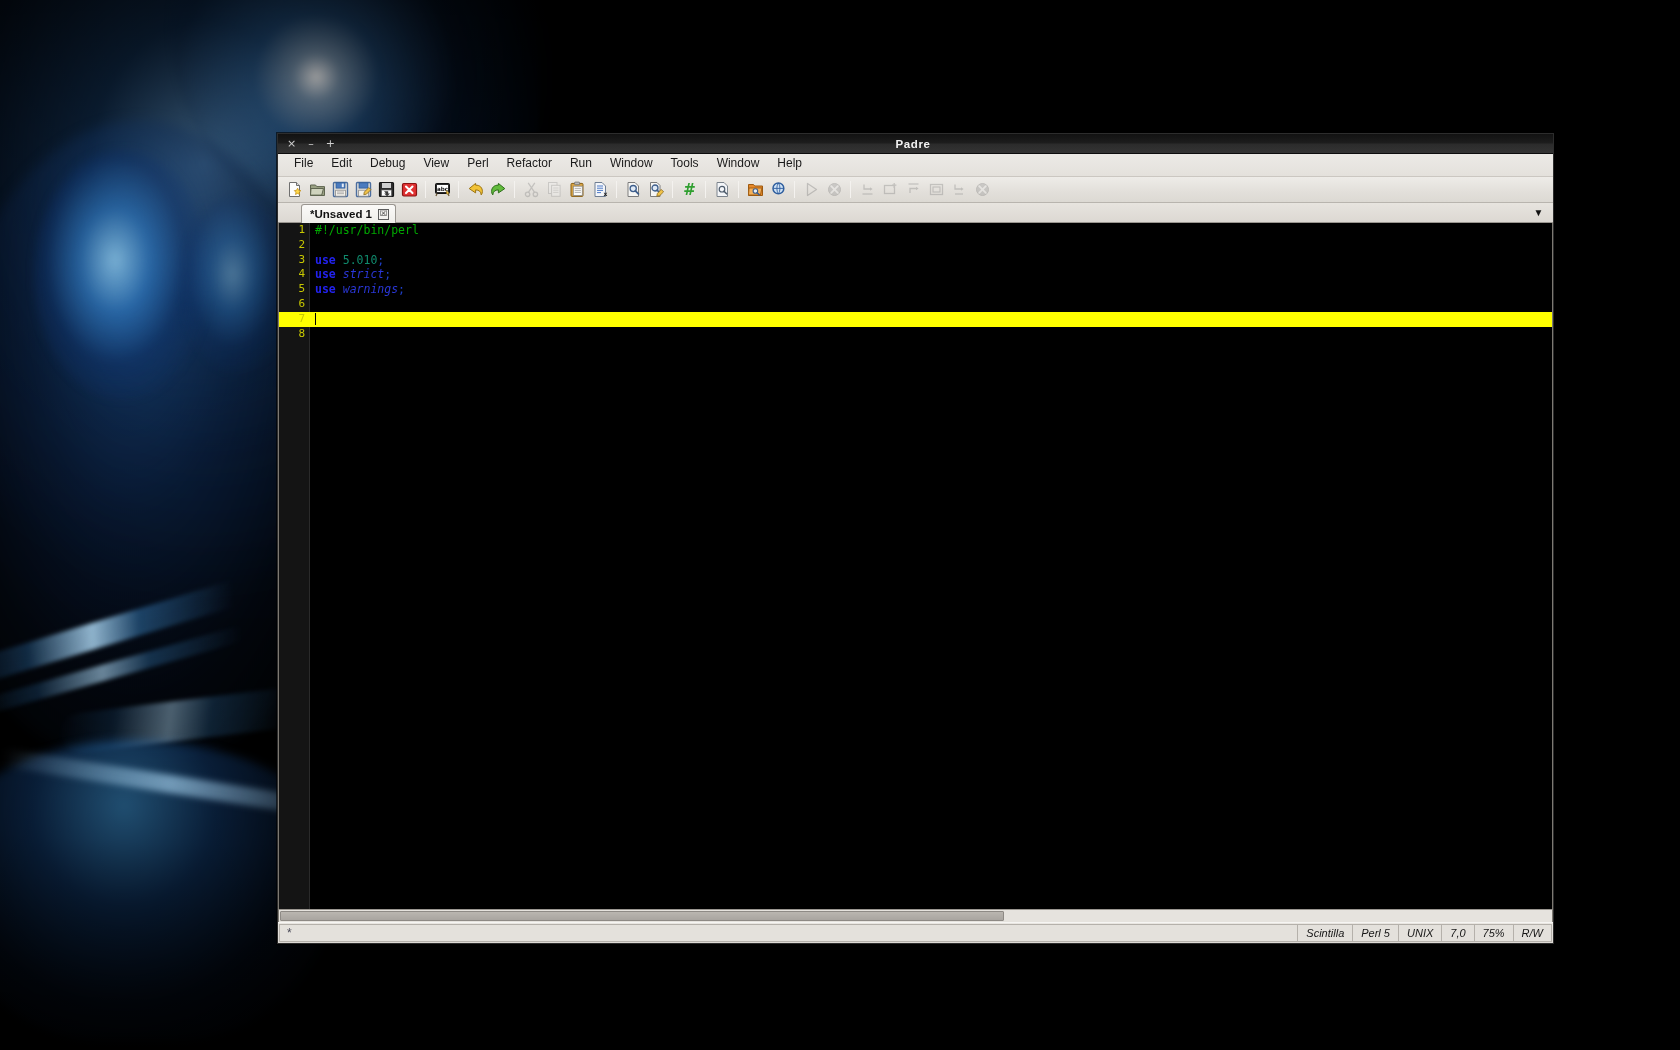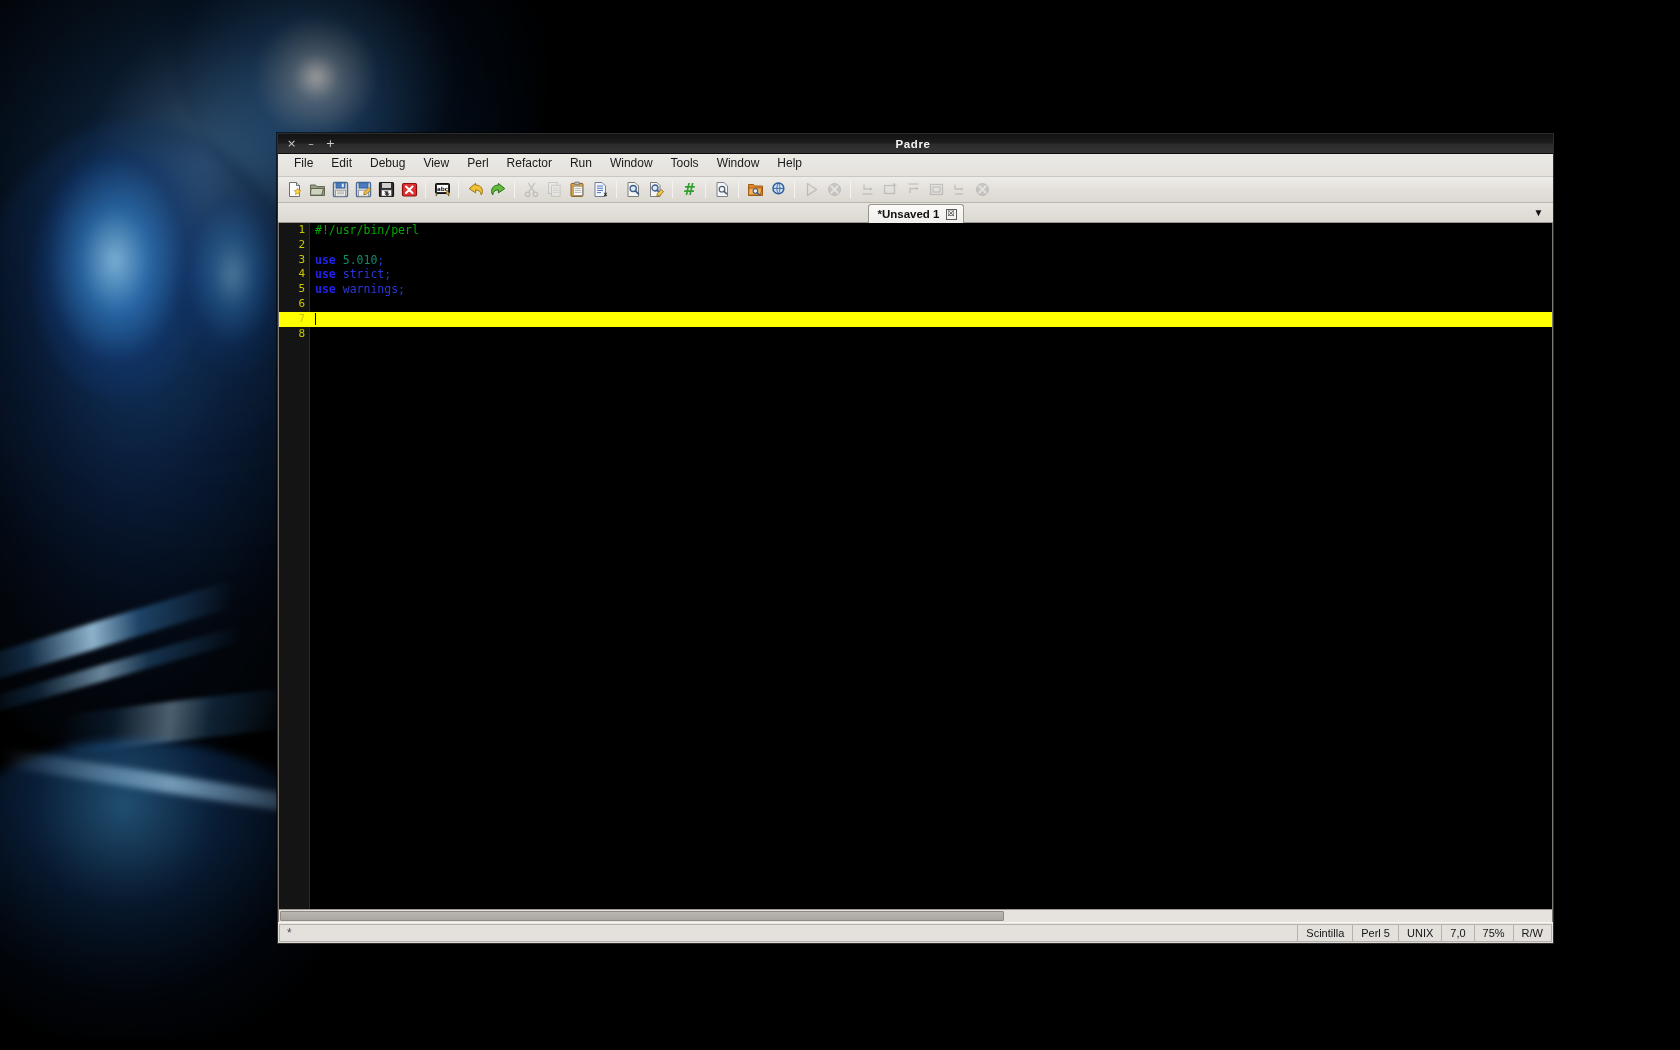--- a/index.html
+++ b/index.html
@@ -167,24 +167,23 @@
     background: #b4b0aa;
     border-right: 1px solid #f4f2ef;
   }
 
   
   .tabbar {
     height: 20px;
     background: linear-gradient(180deg, #e7e4df 0%, #dcd8d2 100%);
     border-bottom: 1px solid #9a9690;
     display: flex; align-items: flex-end;
-    padding-left: 1px;
+    padding-left: 23px;
     position: relative;
     flex: 0 0 auto;
-    justify-content: center;
   }
   .tab {
     display: flex; align-items: center; gap: 6px;
     height: 19px; padding: 0 6px 0 8px;
     background: linear-gradient(180deg, #fbfaf8 0%, #efeeea 100%);
     border: 1px solid #9a9690;
     border-bottom: none;
     border-radius: 3px 3px 0 0;
     font-size: 11.5px; font-weight: bold; color: #101010;
     cursor: default; user-select: none;
@@ -238,21 +237,21 @@
     position: absolute; left: 0; width: 26px;
     text-align: right;
     color: #c8c800;
     font-size: 11px;
     user-select: none;
   }
   .code-text { margin-left: 36px; }
   .tok-comment { color: #00a800; }
   .tok-kw      { color: #2222ee; font-weight: bold; }
   .tok-num     { color: #108c6e; }
-  .tok-word    { color: #2a37d8; }
+  .tok-word    { color: #2a37d8; font-style: italic; }
   .tok-punc    { color: #1e3fc8; }
   .caret {
     position: absolute;
     left: 36px; top: 1px;
     width: 1px; height: 12px;
     background: #000;
   }
 
   
   .hscroll {
@@ -292,20 +291,21 @@
     background: #e4e1dc;
   }
   .status-cell {
     display: flex; align-items: center; justify-content: center;
     border: 1px solid #b5b1ab;
     border-right: none;
     margin: 1px 0;
     padding: 6px 8px;
     background: #e4e1dc;
     white-space: nowrap;
+    font-style: italic;
   }
   .status-cell:last-child { border-right: 1px solid #b5b1ab; margin-right: 1px; }
   .dirty-star { color: #4a4a58; font-size: 12px; }
 
   svg { display: block; }
 </style>
 </head>
 <body>
 
 <div id="desktop">

